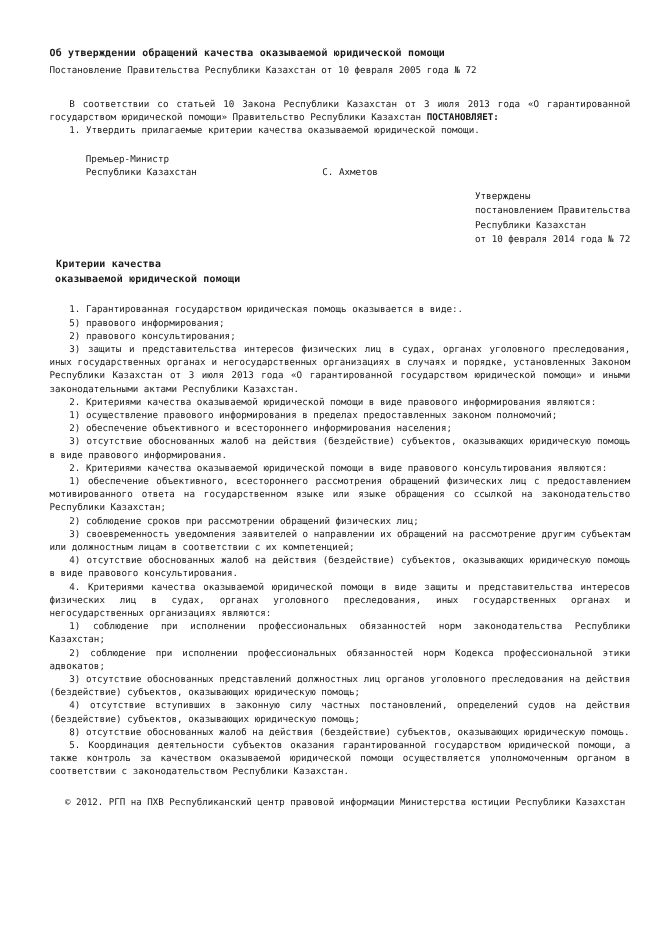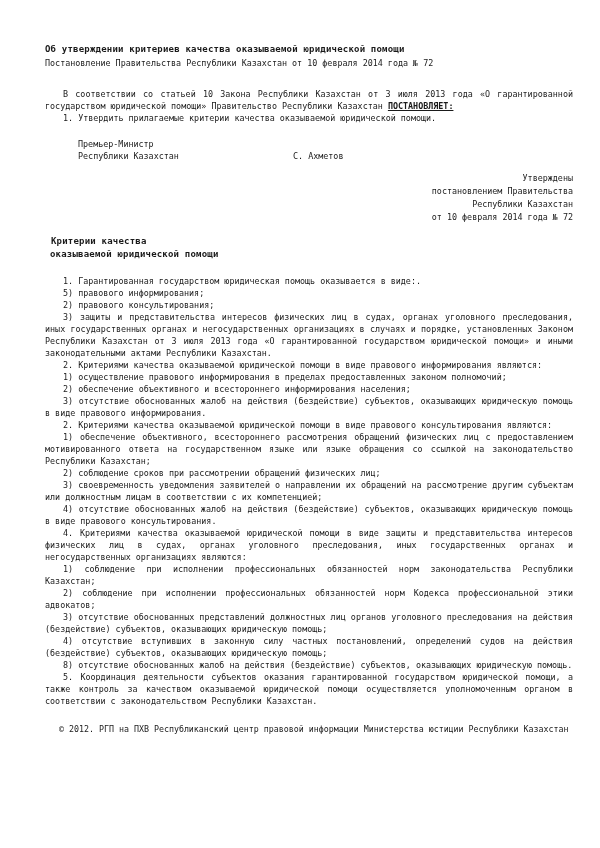--- a/index.html
+++ b/index.html
@@ -25,32 +25,32 @@
   .doc-subtitle {
     font-size: 8.4px; line-height: 14px;
   }
   .preamble-block { margin-top: 18px; }
   .para {
     margin: 0;
     font-size: 8.4px; line-height: 12px;
     text-align: justify;
     text-indent: 18px;
   }
-  .bold-inline { font-weight: bold; text-decoration: underline; }
+  .bold-inline { font-weight: bold; }
   .signature {
     margin-top: 14px; margin-left: 33px;
     font-size: 8.4px; line-height: 12px;
   }
   .sig-row { display: flex; }
   .sig-left { width: 215px; }
   .approval {
     margin-top: 10px;
     margin-left: auto;
     width: fit-content;
-    text-align: right;
+    text-align: left;
     font-size: 8.4px; line-height: 13px;
   }
   .annex-heading {
     margin-top: 11px;
     padding-left: 5px;
     font-weight: bold;
     font-size: 9px; line-height: 12.5px;
     letter-spacing: 0.2px;
   }
   .annex-heading-l1 { margin-left: 1px; }
@@ -60,22 +60,22 @@
     font-size: 8.3px; line-height: 12px;
     text-indent: 14px;
     white-space: nowrap;
   }
 </style>
 </head>
 <body>
 
 <div class="page">
 
-  <h1 class="doc-title">Об утверждении критериев качества оказываемой юридической помощи</h1>
-  <div class="doc-subtitle">Постановление Правительства Республики Казахстан от 10 февраля 2014 года № 72</div>
+  <h1 class="doc-title">Об утверждении обращений качества оказываемой юридической помощи</h1>
+  <div class="doc-subtitle">Постановление Правительства Республики Казахстан от 10 февраля 2005 года № 72</div>
 
   <div class="preamble-block">
     <p class="para"><span>В соответствии со статьей 10 Закона Республики Казахстан от 3 июля 2013 года «О гарантированной государством юридической помощи» Правительство Республики Казахстан </span><span class="bold-inline">ПОСТАНОВЛЯЕТ:</span></p>
     <div>
         <p class="para">1. Утвердить прилагаемые критерии качества оказываемой юридической помощи.</p>
       </div>
   </div>
 
   <div class="signature">
     <div class="sig-row">

